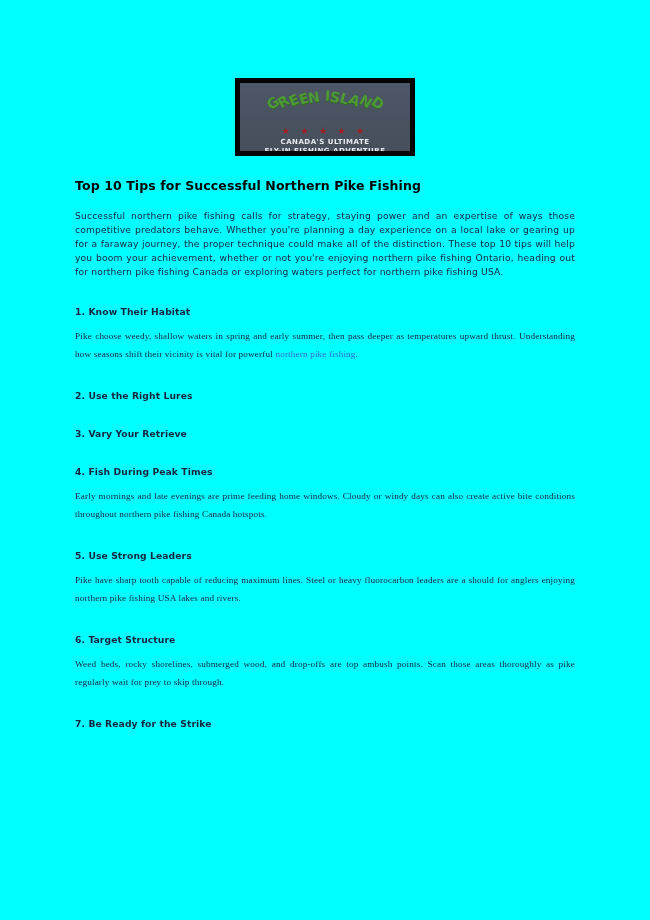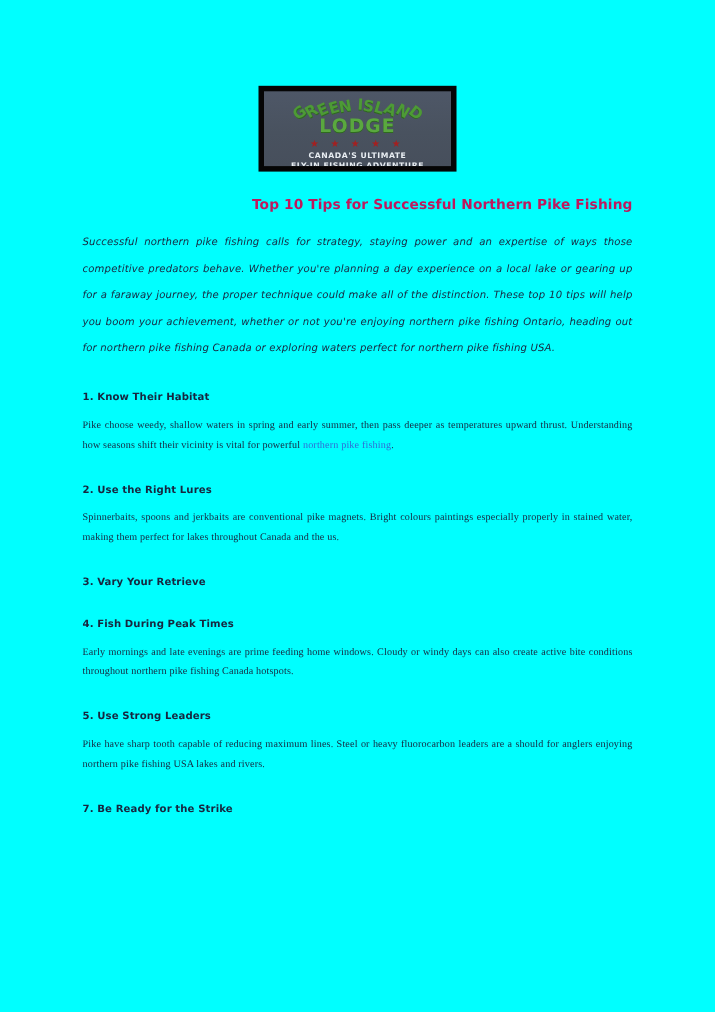--- a/index.html
+++ b/index.html
@@ -100,36 +100,35 @@
     line-height: 8px;
     color: #e8edf2;
     letter-spacing: 0.5px;
   }
   .logo-tag1 { top: 55px; }
   .logo-tag2 { top: 64px; }
 
   
   .doc-title {
     margin: 22px 0 0 0;
-    text-align: right;
+    text-align: left;
     font-family: "DejaVu Sans", sans-serif;
     font-size: 12.5px;
     font-weight: bold;
-    color: #be185d;
+    color: #000000;
     letter-spacing: 0.1px;
   }
   .intro {
     margin: 16px 0 0 0;
     font-family: "DejaVu Sans", sans-serif;
     font-size: 9.2px;
-    line-height: 24px;
+    line-height: 14px;
     color: #17263f;
     text-align: justify;
     letter-spacing: 0.15px;
-    font-style: italic;
   }
   .section { margin-top: 27px; }
   .sec-head {
     margin: 0 0 0 0;
     font-family: "DejaVu Sans", sans-serif;
     font-size: 9.2px;
     font-weight: bold;
     color: #17263f;
     letter-spacing: 0.1px;
   }
@@ -149,50 +148,52 @@
 </style>
 </head>
 <body>
 
 <div class="page">
 
   <div class="logo-wrap">
     <div class="logo">
       <div class="logo-inner">
         <div class="logo-arc" id="arcHost"><span style="transform: translateY(8px) rotate(-37deg);">G</span><span style="transform: translateY(6.5px) rotate(-30.3deg);">R</span><span style="transform: translateY(5.1px) rotate(-23.5deg);">E</span><span style="transform: translateY(3.6px) rotate(-16.8deg);">E</span><span style="transform: translateY(2.2px) rotate(-10.1deg);">N</span><span style="transform: translateY(0.7px) rotate(-3.4deg);">&nbsp;</span><span style="transform: translateY(0.7px) rotate(3.4deg);">I</span><span style="transform: translateY(2.2px) rotate(10.1deg);">S</span><span style="transform: translateY(3.6px) rotate(16.8deg);">L</span><span style="transform: translateY(5.1px) rotate(23.5deg);">A</span><span style="transform: translateY(6.5px) rotate(30.3deg);">N</span><span style="transform: translateY(8px) rotate(37deg);">D</span></div>
-        <div class="logo-lodge">LODGE</div>
         <div class="logo-stars">★ ★ ★ ★ ★</div>
         <div class="logo-tag1">CANADA'S ULTIMATE</div>
         <div class="logo-tag2">FLY-IN FISHING ADVENTURE</div>
       </div>
     </div>
   </div>
 
   <h1 class="doc-title">Top 10 Tips for Successful Northern Pike Fishing</h1>
 
   <p class="intro">Successful northern pike fishing calls for strategy, staying power and an expertise of ways those competitive predators behave. Whether you're planning a day experience on a local lake or gearing up for a faraway journey, the proper technique could make all of the distinction. These top 10 tips will help you boom your achievement, whether or not you're enjoying northern pike fishing Ontario, heading out for northern pike fishing Canada or exploring waters perfect for northern pike fishing USA.</p>
 
   <div id="sectionsHost">
       <div class="section">
         <div class="sec-head">1. Know Their Habitat</div>
         <p class="sec-body"><span>Pike choose weedy, shallow waters in spring and early summer, then pass deeper as temperatures upward thrust. Understanding how seasons shift their vicinity is vital for powerful </span><a class="link" href="#">northern pike fishing</a><span>.</span></p>
       </div>
       <div class="section">
         <div class="sec-head">2. Use the Right Lures</div>
-        <p class="sec-body"><span>Spinnerbaits, spoons and jerkbaits are conventional pike magnets. Bright colours paintings especially properly in stained water, making them perfect for lakes throughout Canada and the us.</span></p>
       </div>
       <div class="section">
         <div class="sec-head">3. Vary Your Retrieve</div>
       </div>
       <div class="section">
         <div class="sec-head">4. Fish During Peak Times</div>
         <p class="sec-body"><span>Early mornings and late evenings are prime feeding home windows. Cloudy or windy days can also create active bite conditions throughout northern pike fishing Canada hotspots.</span></p>
       </div>
       <div class="section">
         <div class="sec-head">5. Use Strong Leaders</div>
         <p class="sec-body"><span>Pike have sharp tooth capable of reducing maximum lines. Steel or heavy fluorocarbon leaders are a should for anglers enjoying northern pike fishing USA lakes and rivers.</span></p>
       </div>
       <div class="section">
+        <div class="sec-head">6. Target Structure</div>
+        <p class="sec-body"><span>Weed beds, rocky shorelines, submerged wood, and drop-offs are top ambush points. Scan those areas thoroughly as pike regularly wait for prey to skip through.</span></p>
+      </div>
+      <div class="section">
         <div class="sec-head">7. Be Ready for the Strike</div>
       </div>
     </div>
 
 </div>
 
 </body></html>

